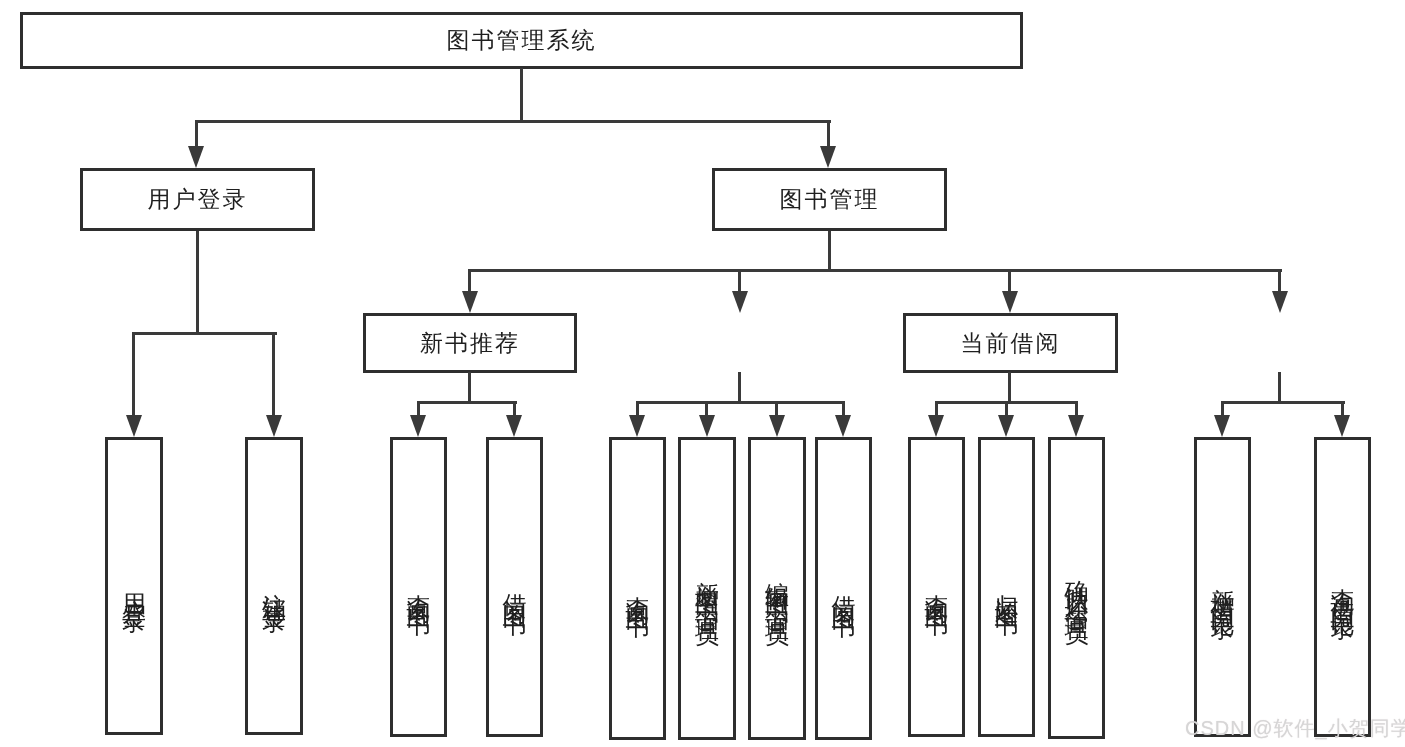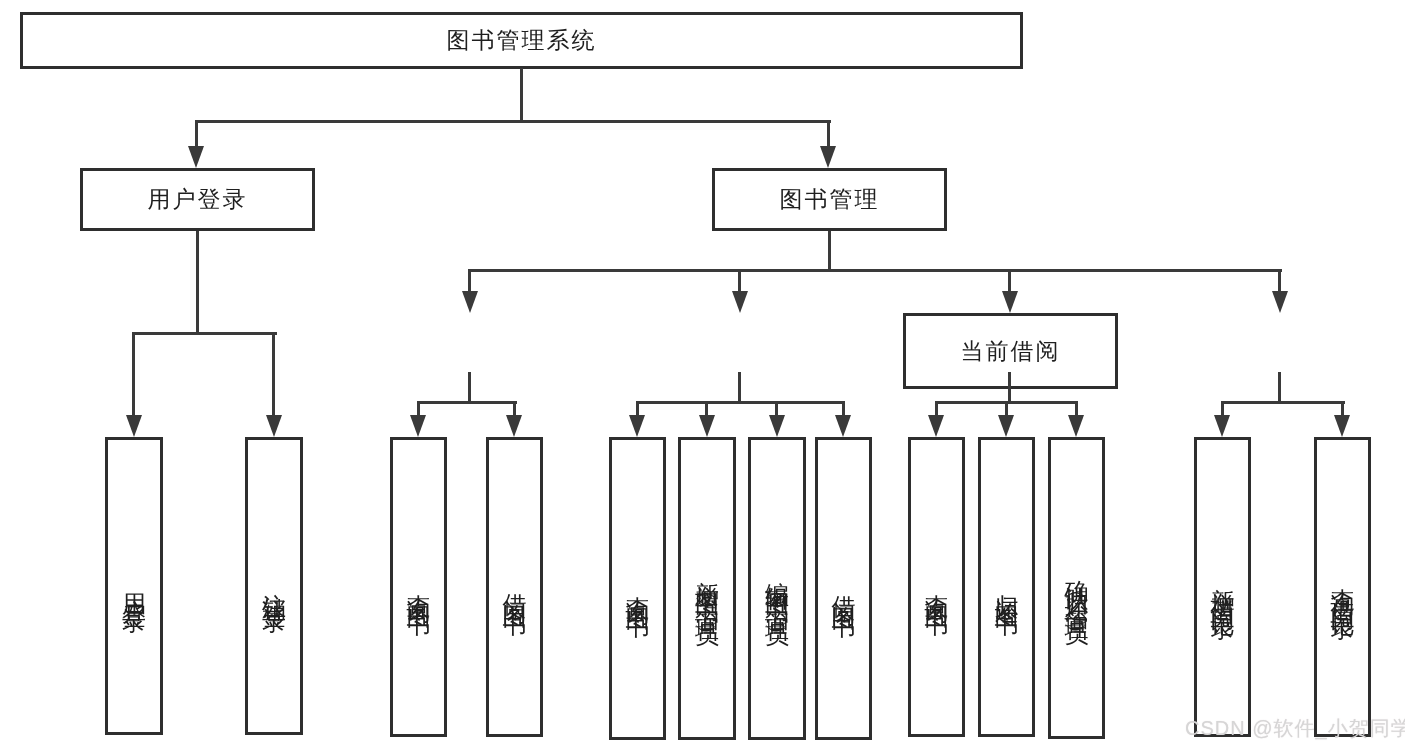--- a/index.html
+++ b/index.html
@@ -78,21 +78,24 @@
   <div class="hline" style="left:468px;top:269px;width:814px;"></div>
   <div class="vline" style="left:468px;top:269px;height:26px;"></div>
   <div class="arrow" style="left:462px;top:291px;"></div>
   <div class="vline" style="left:738px;top:269px;height:26px;"></div>
   <div class="arrow" style="left:732px;top:291px;"></div>
   <div class="vline" style="left:1008px;top:269px;height:26px;"></div>
   <div class="arrow" style="left:1002px;top:291px;"></div>
   <div class="vline" style="left:1278px;top:269px;height:26px;"></div>
   <div class="arrow" style="left:1272px;top:291px;"></div>
 
-  <div class="box hbox" style="left:903px;top:313px;width:215px;height:76px;">
+  <div class="box hbox" style="left:363px;top:313px;width:214px;height:60px;">
+    <span>新书推荐</span>
+  </div>
+  <div class="box hbox" style="left:903px;top:313px;width:215px;height:60px;">
     <span>当前借阅</span>
   </div>
 
   <div class="vline" style="left:468px;top:372px;height:31px;"></div>
   <div class="hline" style="left:417px;top:401px;width:100px;"></div>
   <div class="vline" style="left:417px;top:401px;height:16px;"></div>
   <div class="arrow" style="left:410px;top:415px;"></div>
   <div class="vline" style="left:513px;top:401px;height:16px;"></div>
   <div class="arrow" style="left:506px;top:415px;"></div>
 

